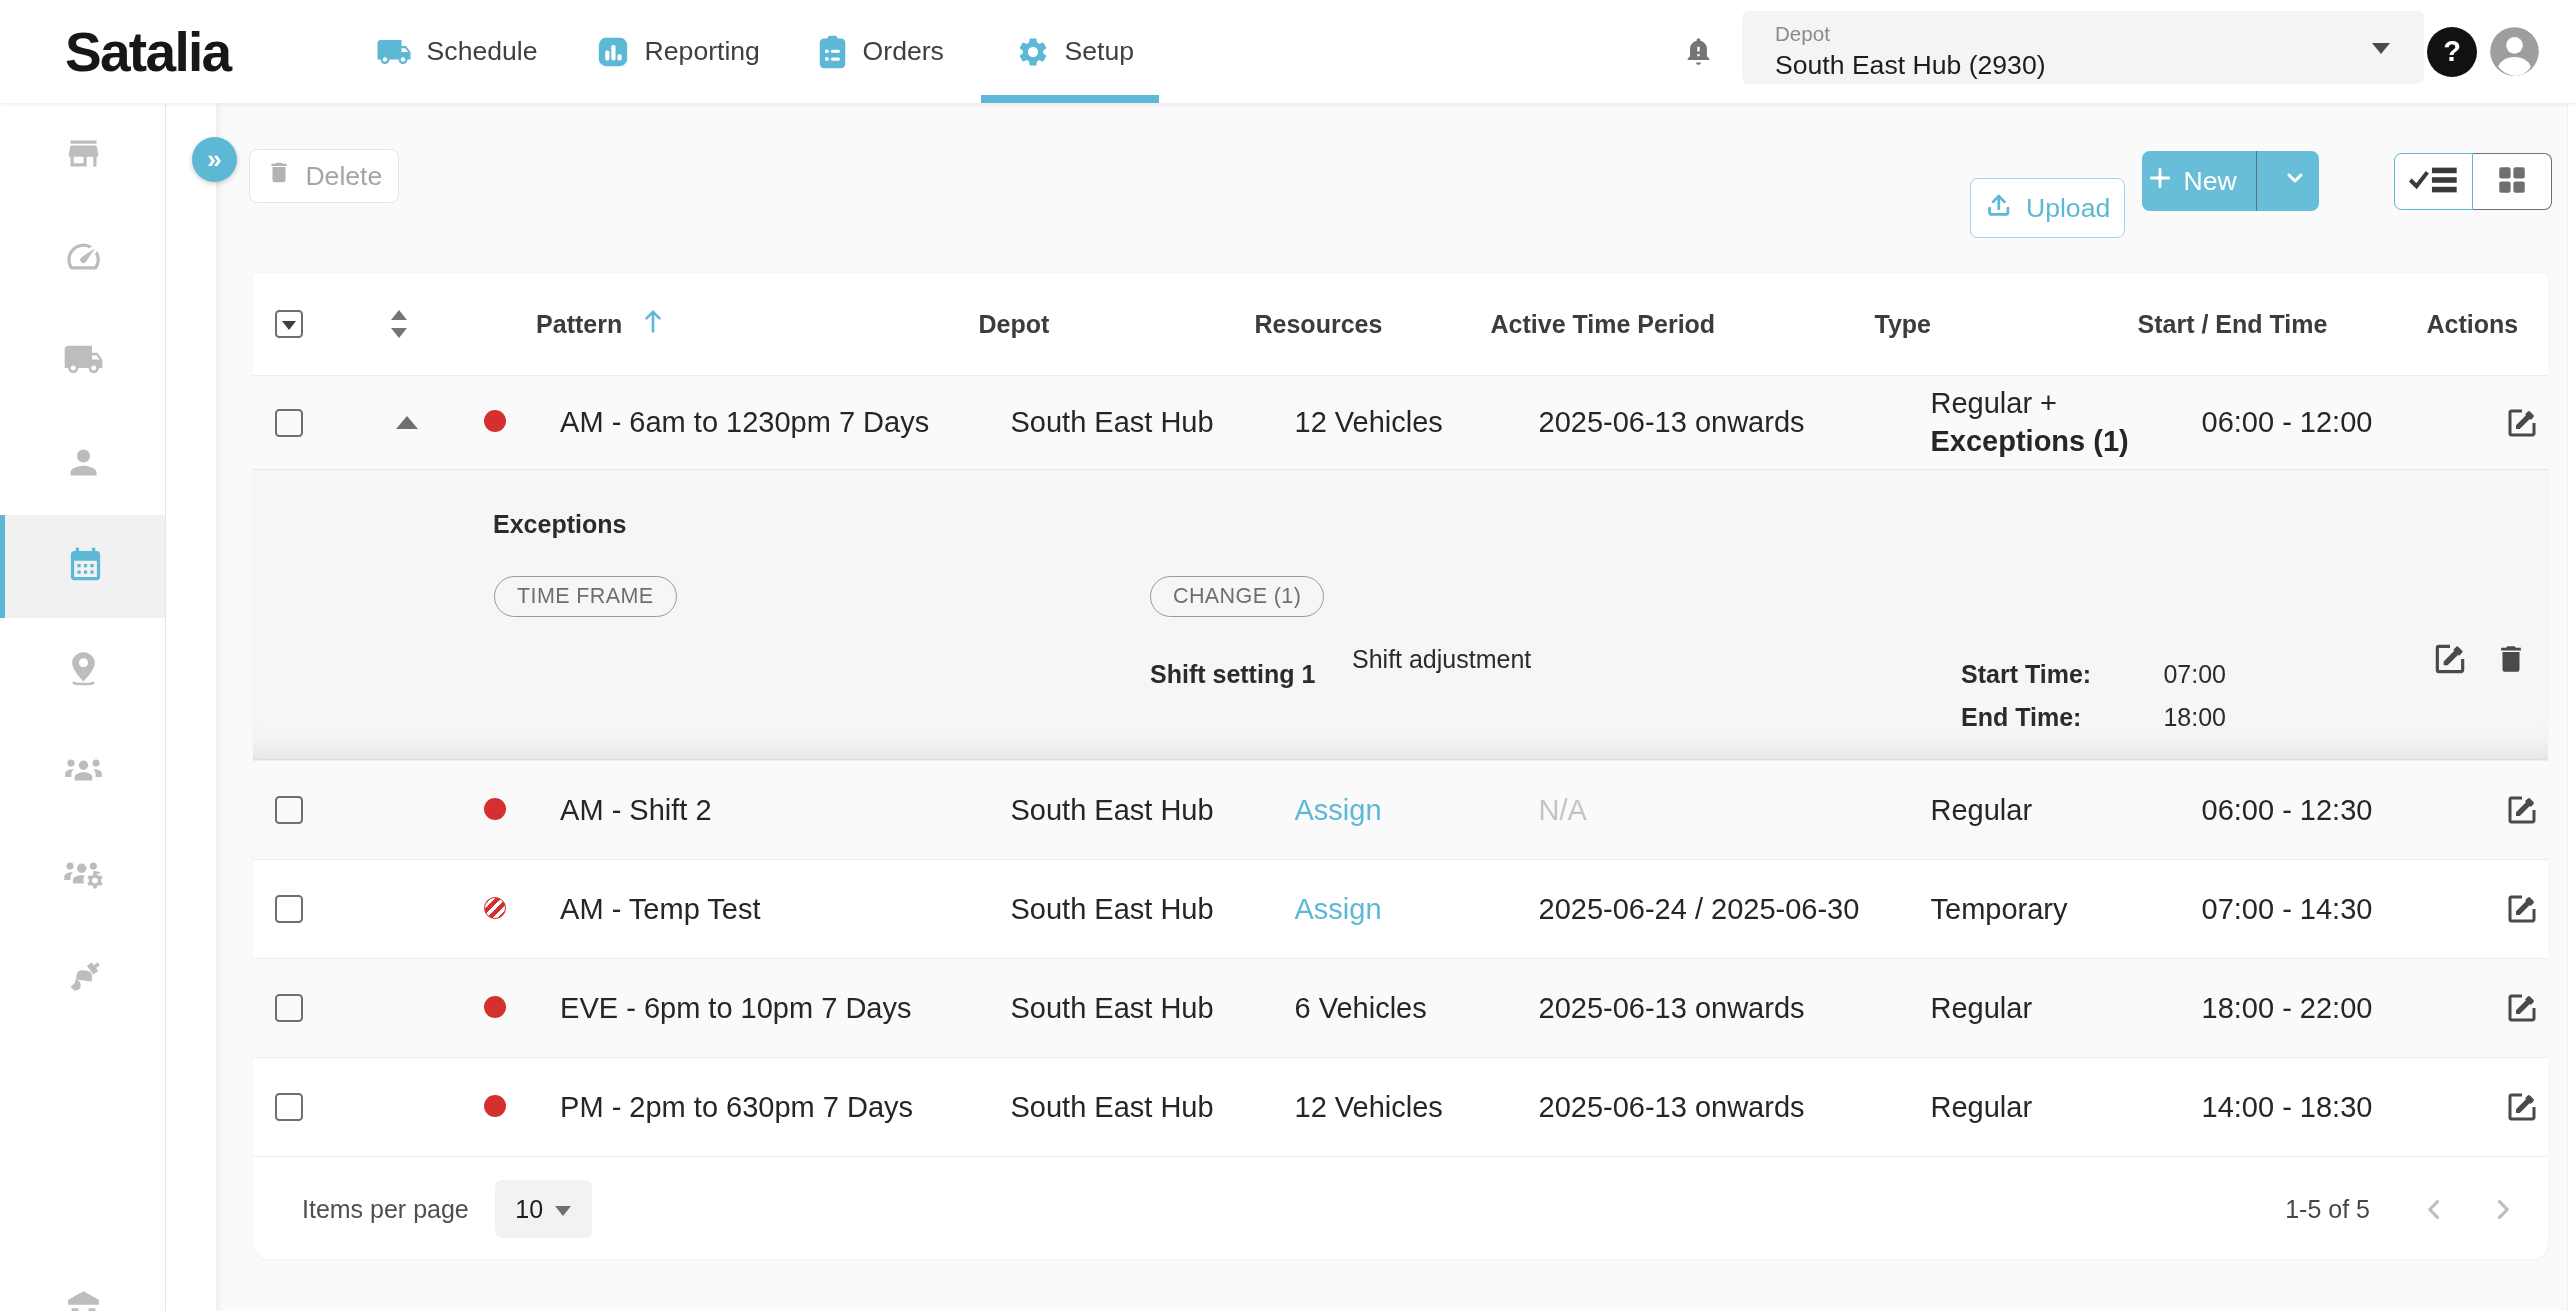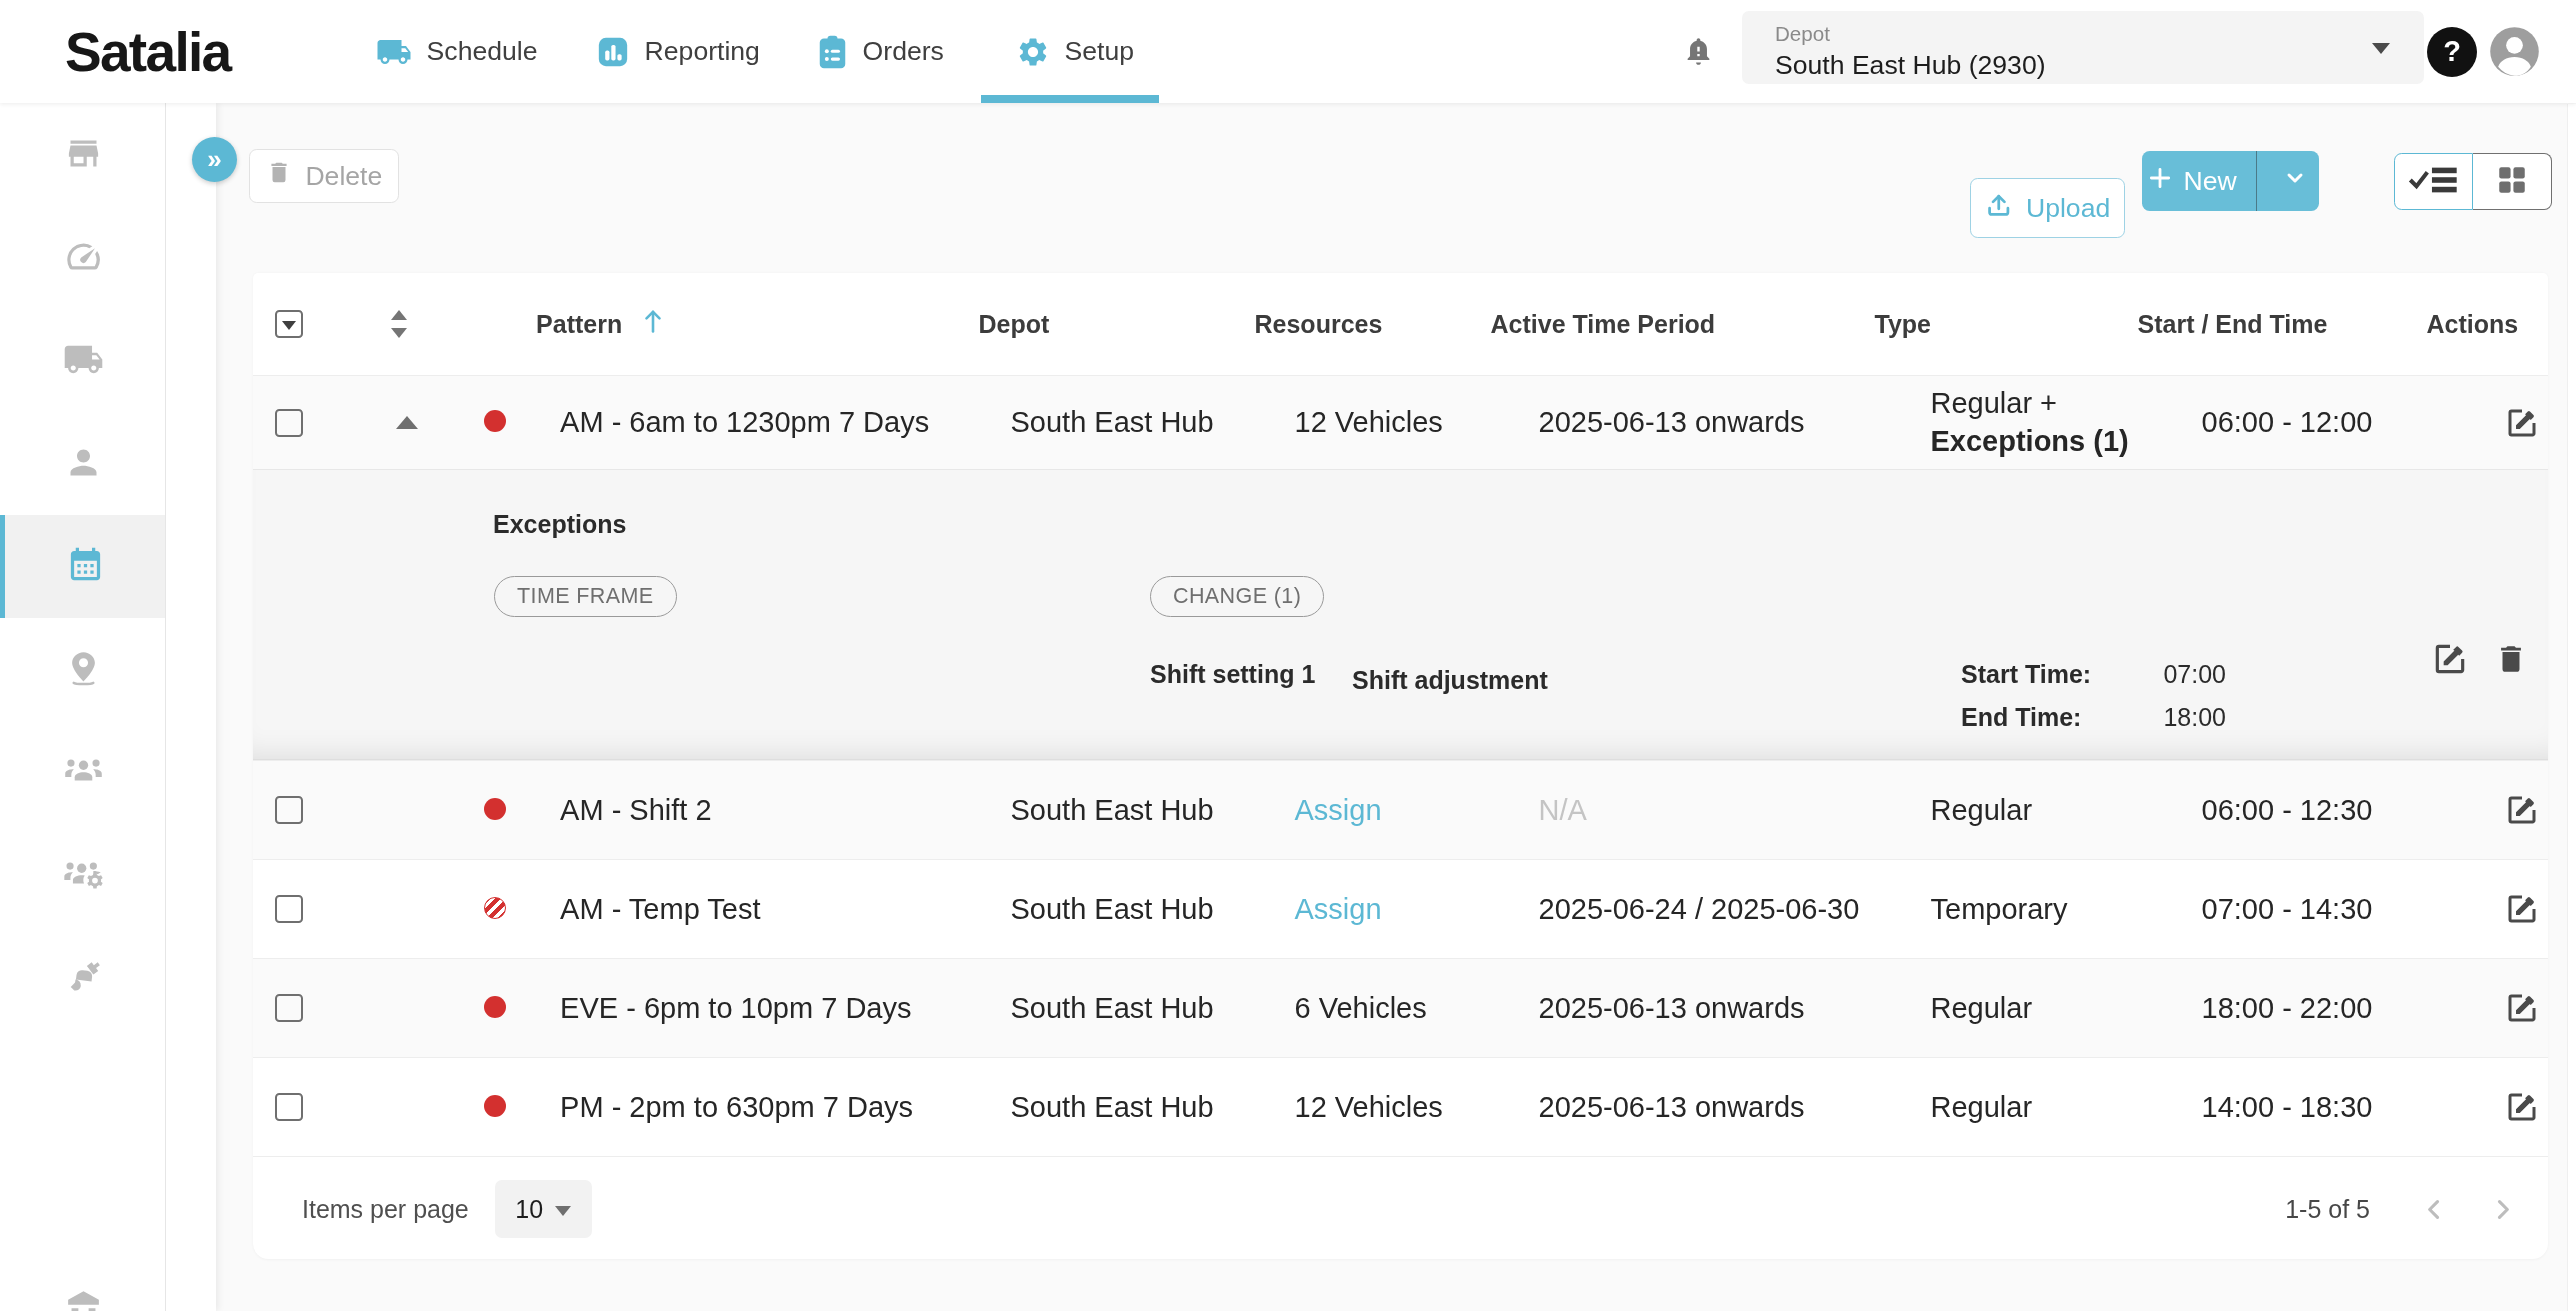--- a/index.html
+++ b/index.html
@@ -99,21 +99,21 @@
     border-bottom:1.7px solid #dedede; box-shadow:inset 0 -26px 29px -22px rgba(0,0,0,.10); font-size:25px; }
   .exc-title { position:absolute; left:240px; top:40px; font-weight:700; color:#2b2b2b; }
   .pill { position:absolute; height:41px; border:1.7px solid #9a9a9a; border-radius:22px; color:#6f6f6f;
     font-size:21.5px; letter-spacing:0.4px; display:flex; align-items:center; padding:0 22px; background:transparent; }
   .pill-timeframe { left:241px; top:106px; }
   .pill-change { left:897px; top:106px; }
   .exc-dates { position:absolute; left:432px; top:110px; display:grid; grid-template-columns:153px auto;
     row-gap:13px; }
   .exc-dates .lbl { font-weight:700; }
   .exc-shift-name { position:absolute; left:897px; top:190px; font-weight:700; }
-  .exc-shift-type { position:absolute; left:1099px; top:196px;font-weight:bold; }
+  .exc-shift-type { position:absolute; left:1099px; top:175px; }
   .exc-time-row1-lbl { position:absolute; left:1708px; top:190px; font-weight:700; }
   .exc-time-row1-val { position:absolute; left:1836px; top:190px; width:137px; text-align:right; }
   .exc-time-row2-lbl { position:absolute; left:1708px; top:233px; font-weight:700; }
   .exc-time-row2-val { position:absolute; left:1836px; top:233px; width:137px; text-align:right; }
   .exc-edit { position:absolute; left:2178px; top:170px; }
   .exc-trash { position:absolute; left:2241px; top:172px; }
 
   
   .pagination { height:105px; border-top:0.9px solid #ededed; display:flex; align-items:center;
     padding:0 31px 0 49px; font-size:25px; color:#4f4f4f; }

